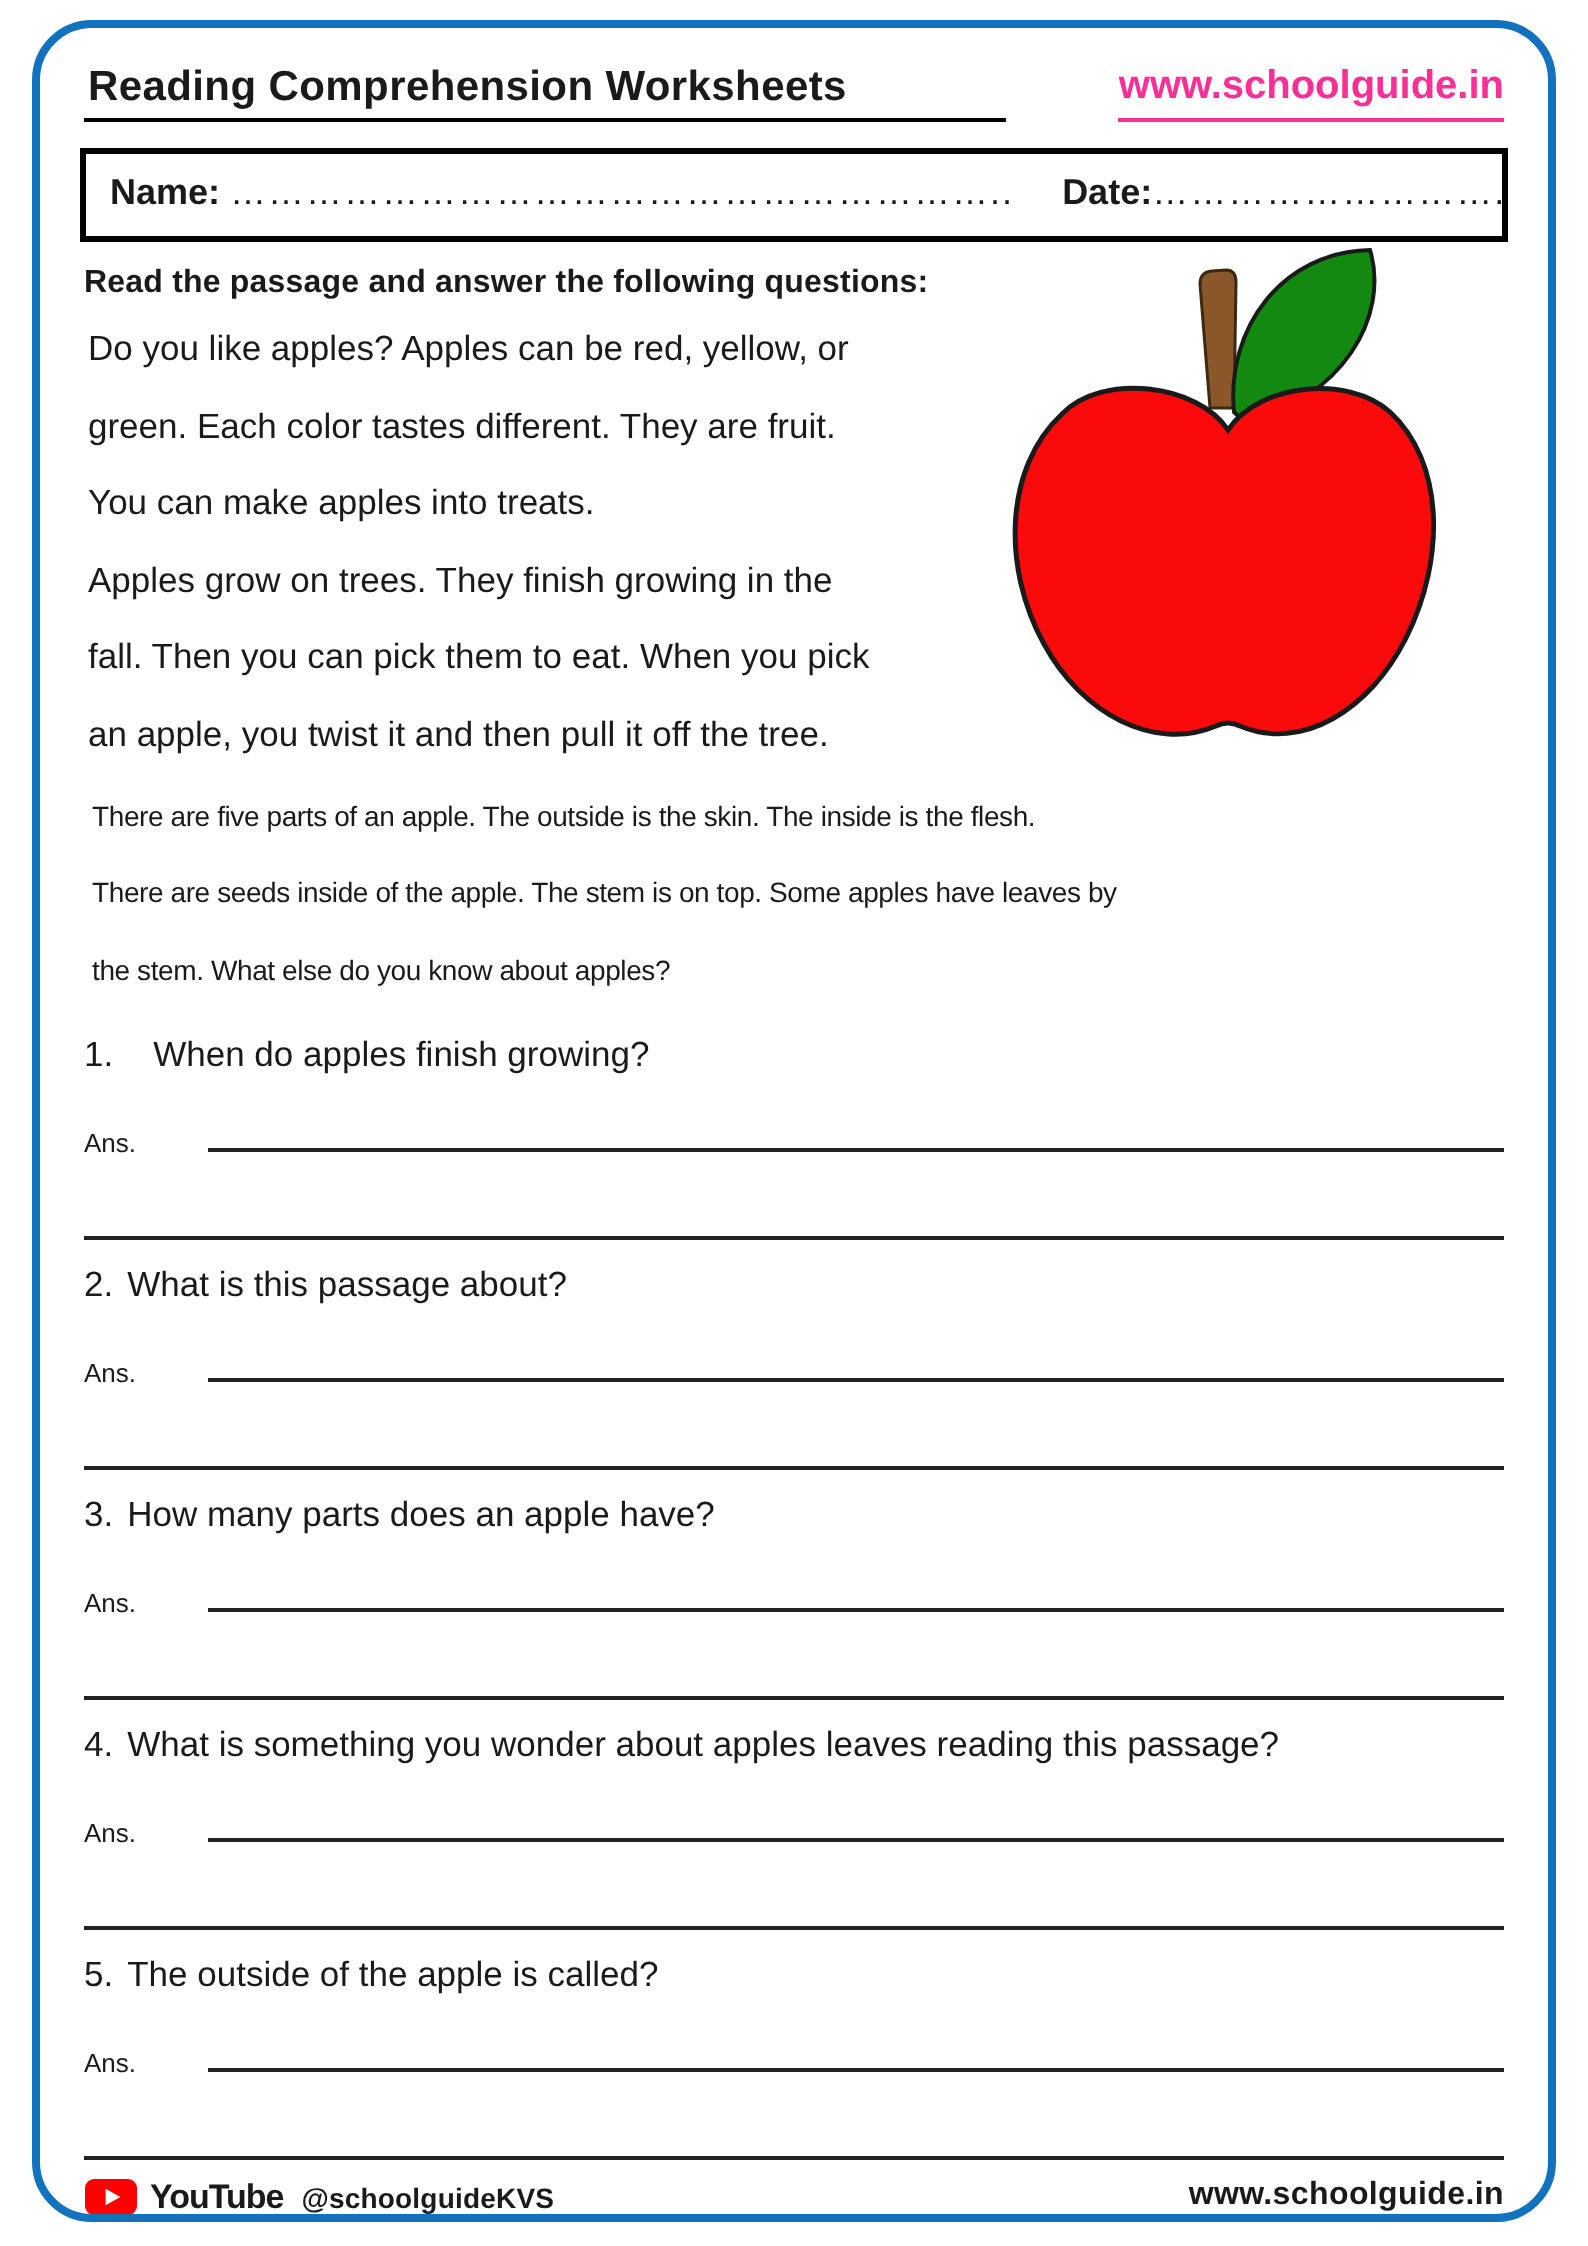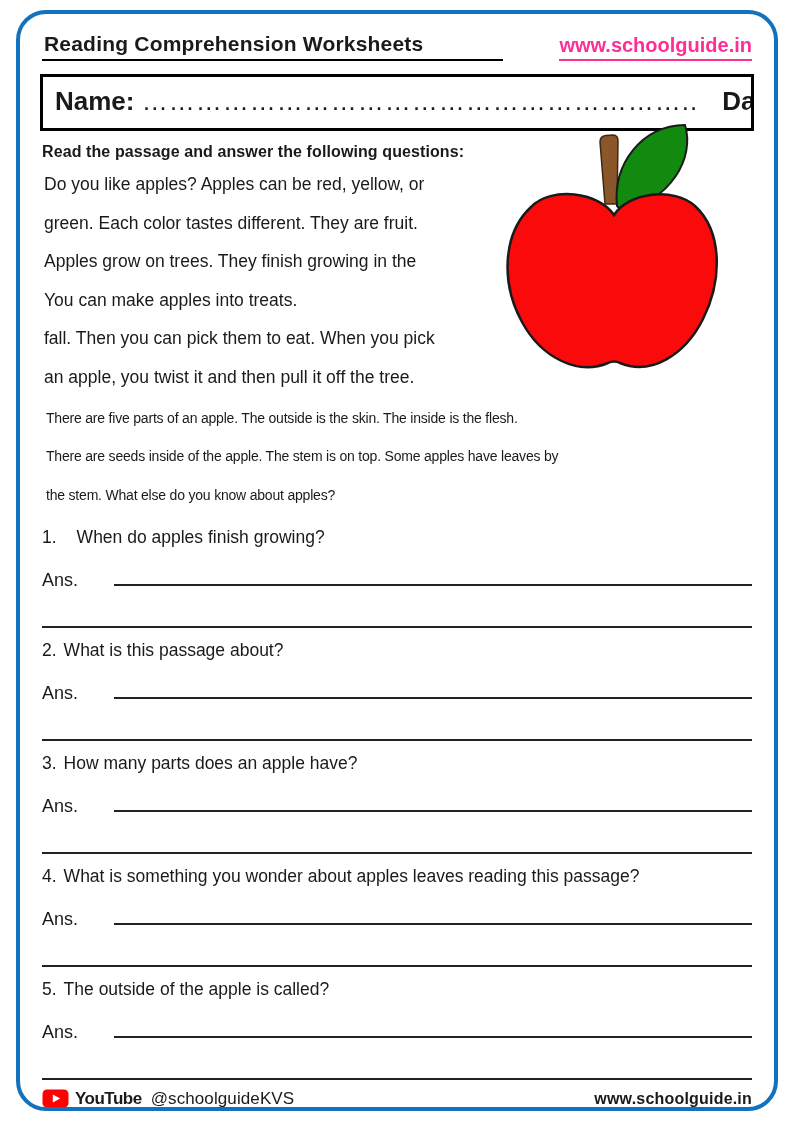--- a/index.html
+++ b/index.html
@@ -16,21 +16,20 @@
     left: 16px; top: 10px; right: 16px; bottom: 12px;
     border: 4px solid #1272bd;
     border-radius: 30px;
     padding: 14px 20px 10px 20px;
     overflow: hidden;
   }
   
   .header-row {
     display: flex;
     justify-content: space-between;
-    align-items: flex-end;
     margin: 4px 2px 0 2px;
   }
   .title {
     font-size: 21px;
     font-weight: 700;
     letter-spacing: 0.2px;
     border-bottom: 2px solid #000;
     padding: 0 80px 3px 2px;
     white-space: nowrap;
   }
@@ -45,21 +44,21 @@
     cursor: pointer;
   }
   
   .name-box {
     margin-top: 13px;
     border: 3px solid #000;
     padding: 9px 14px 11px 12px;
     display: flex;
     justify-content: space-between;
     gap: 24px;
-    font-size: 26px;
+    font-size: 18px;
     font-weight: 600;
     white-space: nowrap;
     overflow: hidden;
   }
   .dots { font-weight: 400; letter-spacing: 1px; }
   
   .instruction {
     margin: 12px 2px 0 2px;
     font-size: 16px;
     font-weight: 700;
@@ -95,46 +94,46 @@
     white-space: nowrap;
     display: flex;
     align-items: baseline;
   }
   .q-num { margin-right: 7px; }
   .q-block.first .q-num { margin-right: 20px; }
   .ans-row {
     margin-top: 13px;
     display: flex;
     align-items: baseline;
-    font-size: 18px;
+    font-size: 13px;
     line-height: 26px;
     gap: 28px;
   }
   .ans-label { margin-right: 8px; }
   .ans-line {
     flex: 1;
     border-bottom: 2px solid #222;
     height: 22px;
   }
   .extra-line {
     margin-top: 27px;
     border-bottom: 2px solid #222;
     height: 8px;
   }
   
   .footer-row {
     margin: 9px 2px 0 2px;
     display: flex;
     justify-content: space-between;
-    align-items: center;
+    align-items: flex-start;
   }
   .yt-group { display: flex; align-items: center; gap: 6px; }
   .yt-icon { width: 27px; height: 19px; display: block; }
   .yt-label { font-size: 17px; font-weight: 700; letter-spacing: -0.5px; }
-  .yt-handle { font-size: 17px; margin-left: 3px; letter-spacing: 0.1px; }
+  .yt-handle { font-size: 14px; margin-left: 3px; letter-spacing: 0.1px; font-weight: bold; }
   .footer-site { font-size: 16px; font-weight: 700; letter-spacing: 0.2px; }
 </style>
 </head>
 <body>
 
 <div class="sheet">
 
   <div class="header-row">
     <div class="title">Reading Comprehension Worksheets</div>
     <div class="site-link">www.schoolguide.in</div>
@@ -148,22 +147,22 @@
     <div>
       <span>Date:</span><span class="dots">………………………..</span>
     </div>
   </div>
 
   <div class="instruction">Read the passage and answer the following questions:</div>
 
   <div class="passage-part1">
     <div class="p-line">Do you like apples? Apples can be red, yellow, or</div>
     <div class="p-line">green. Each color tastes different. They are fruit.</div>
+    <div class="p-line">You can make apples into treats.</div>
     <div class="p-line">Apples grow on trees. They finish growing in the</div>
-    <div class="p-line">You can make apples into treats.</div>
     <div class="p-line">fall. Then you can pick them to eat. When you pick</div>
     <div class="p-line">an apple, you twist it and then pull it off the tree.</div>
   </div>
 
   <div class="passage-part2">
     <div class="p-line">There are five parts of an apple. The outside is the skin. The inside is the flesh.</div>
     <div class="p-line">There are seeds inside of the apple. The stem is on top. Some apples have leaves by</div>
     <div class="p-line">the stem. What else do you know about apples?</div>
   </div>
 

